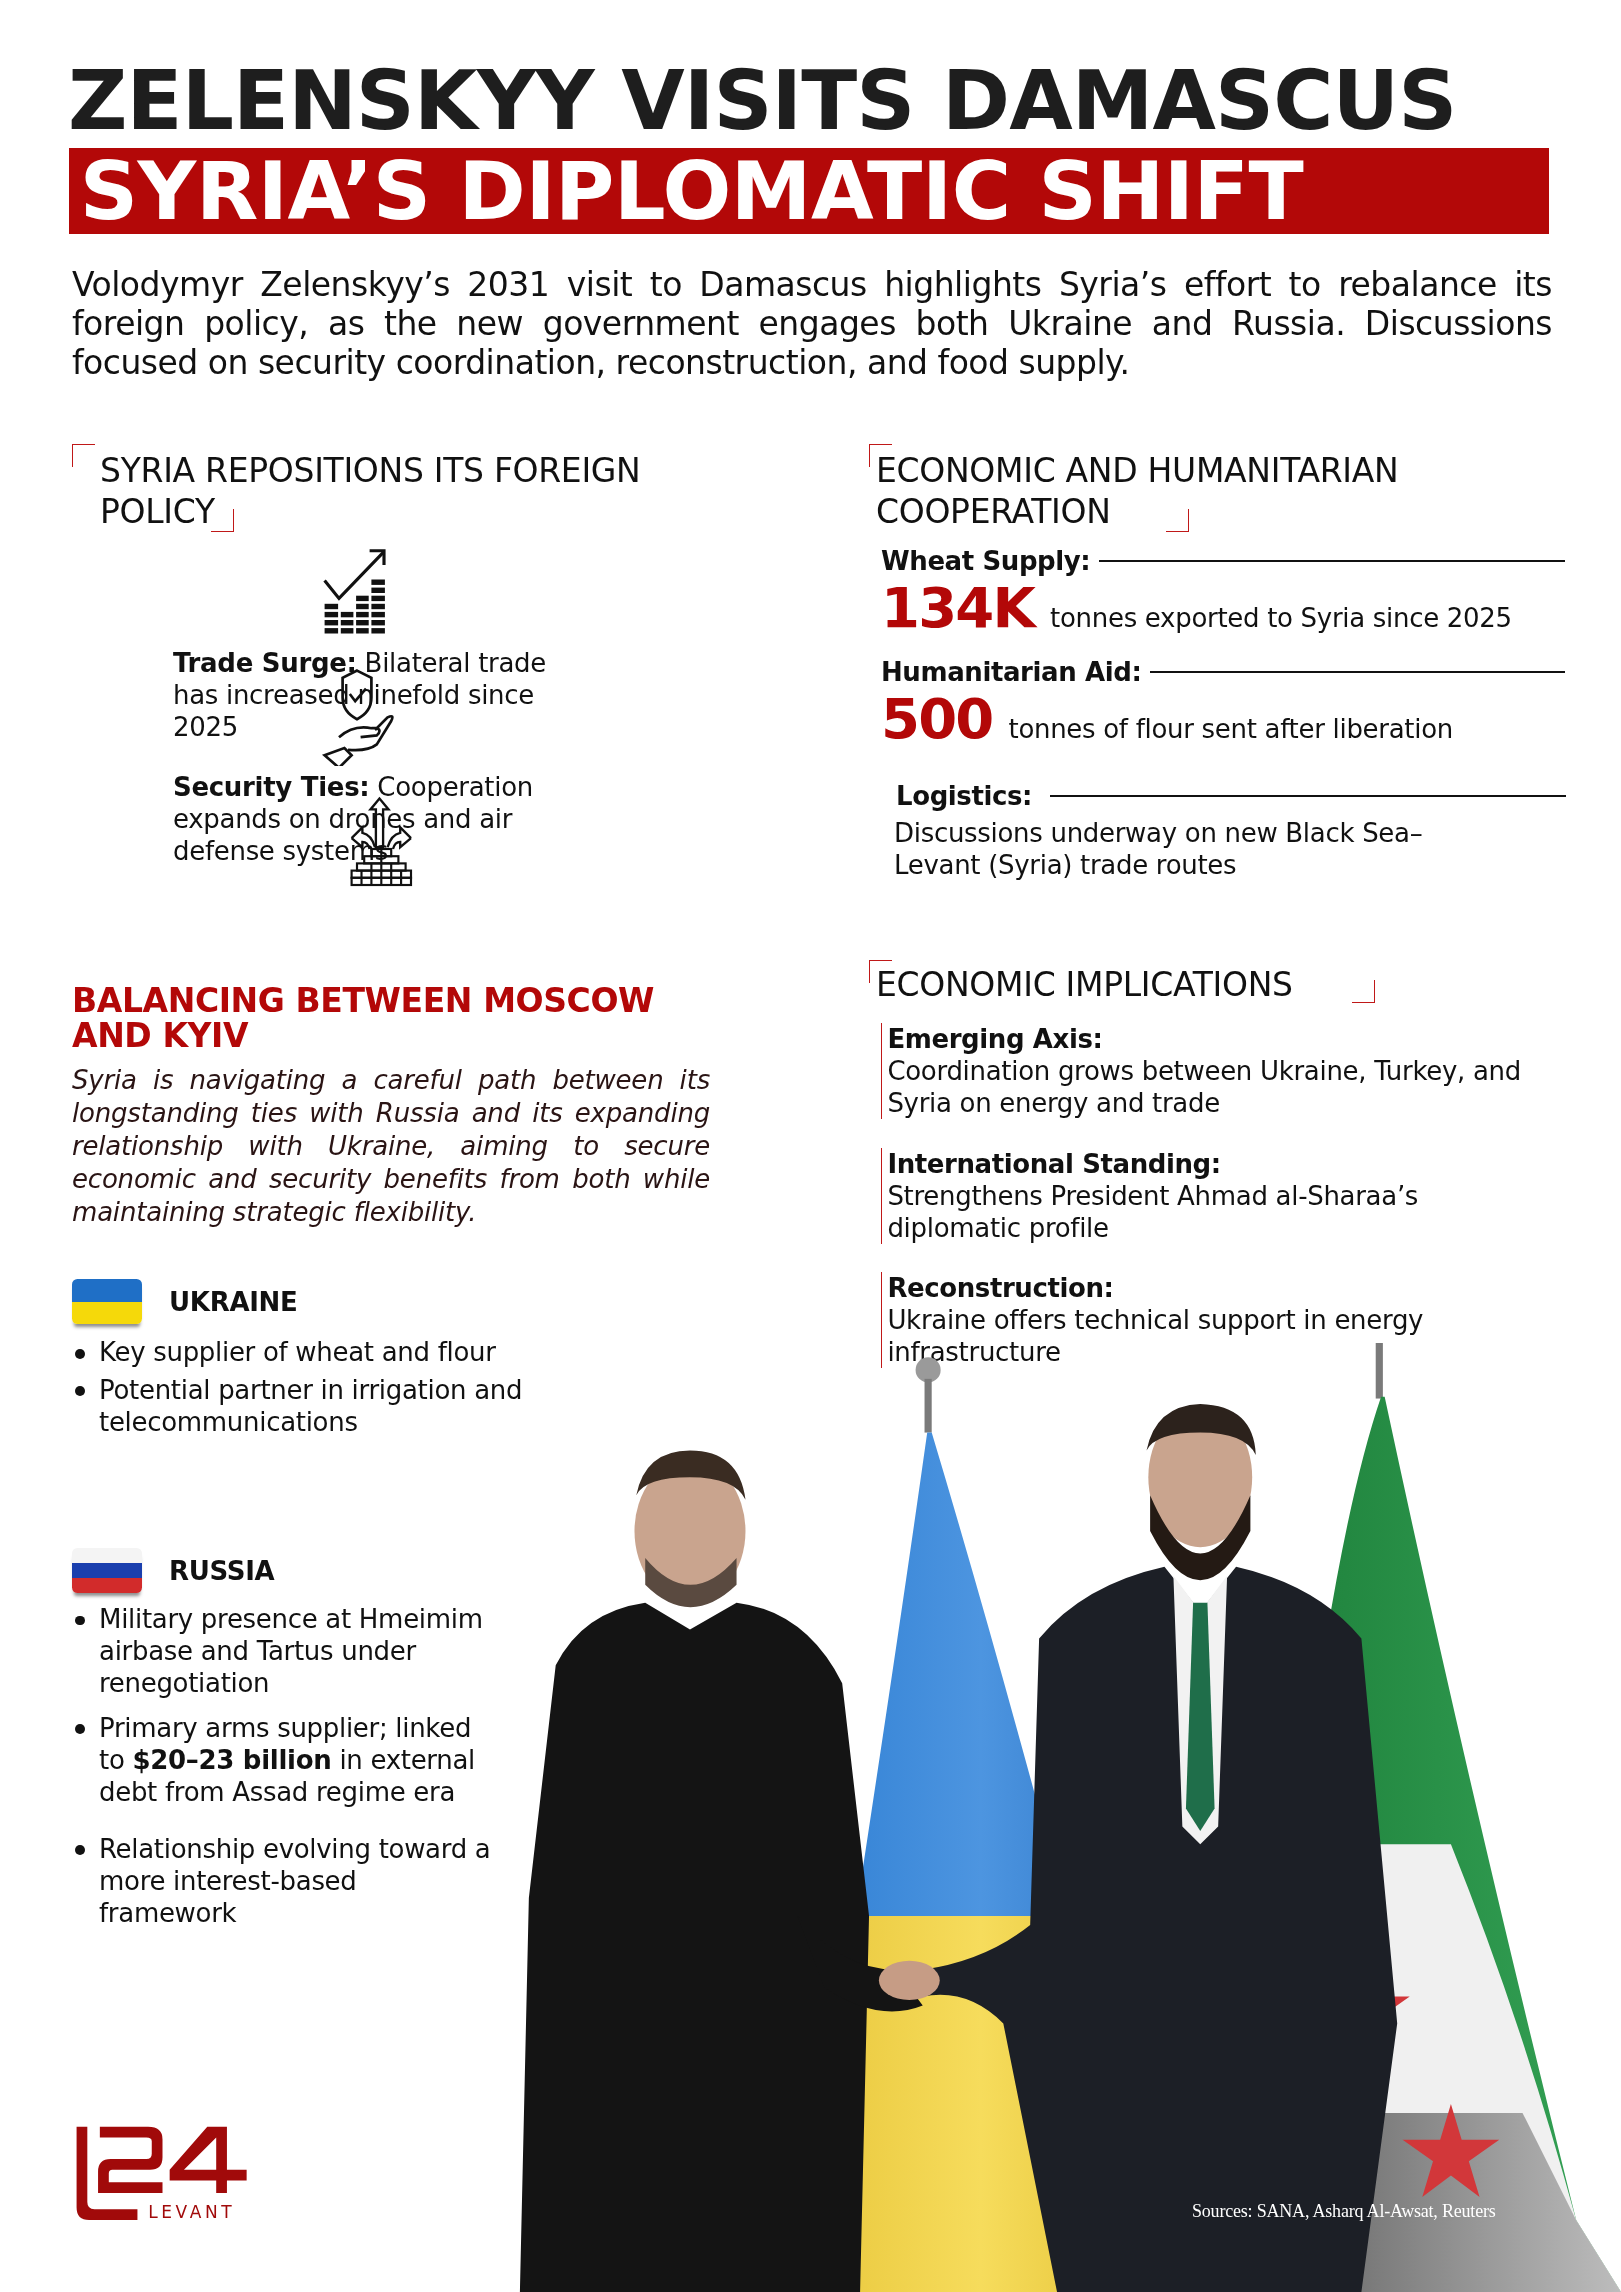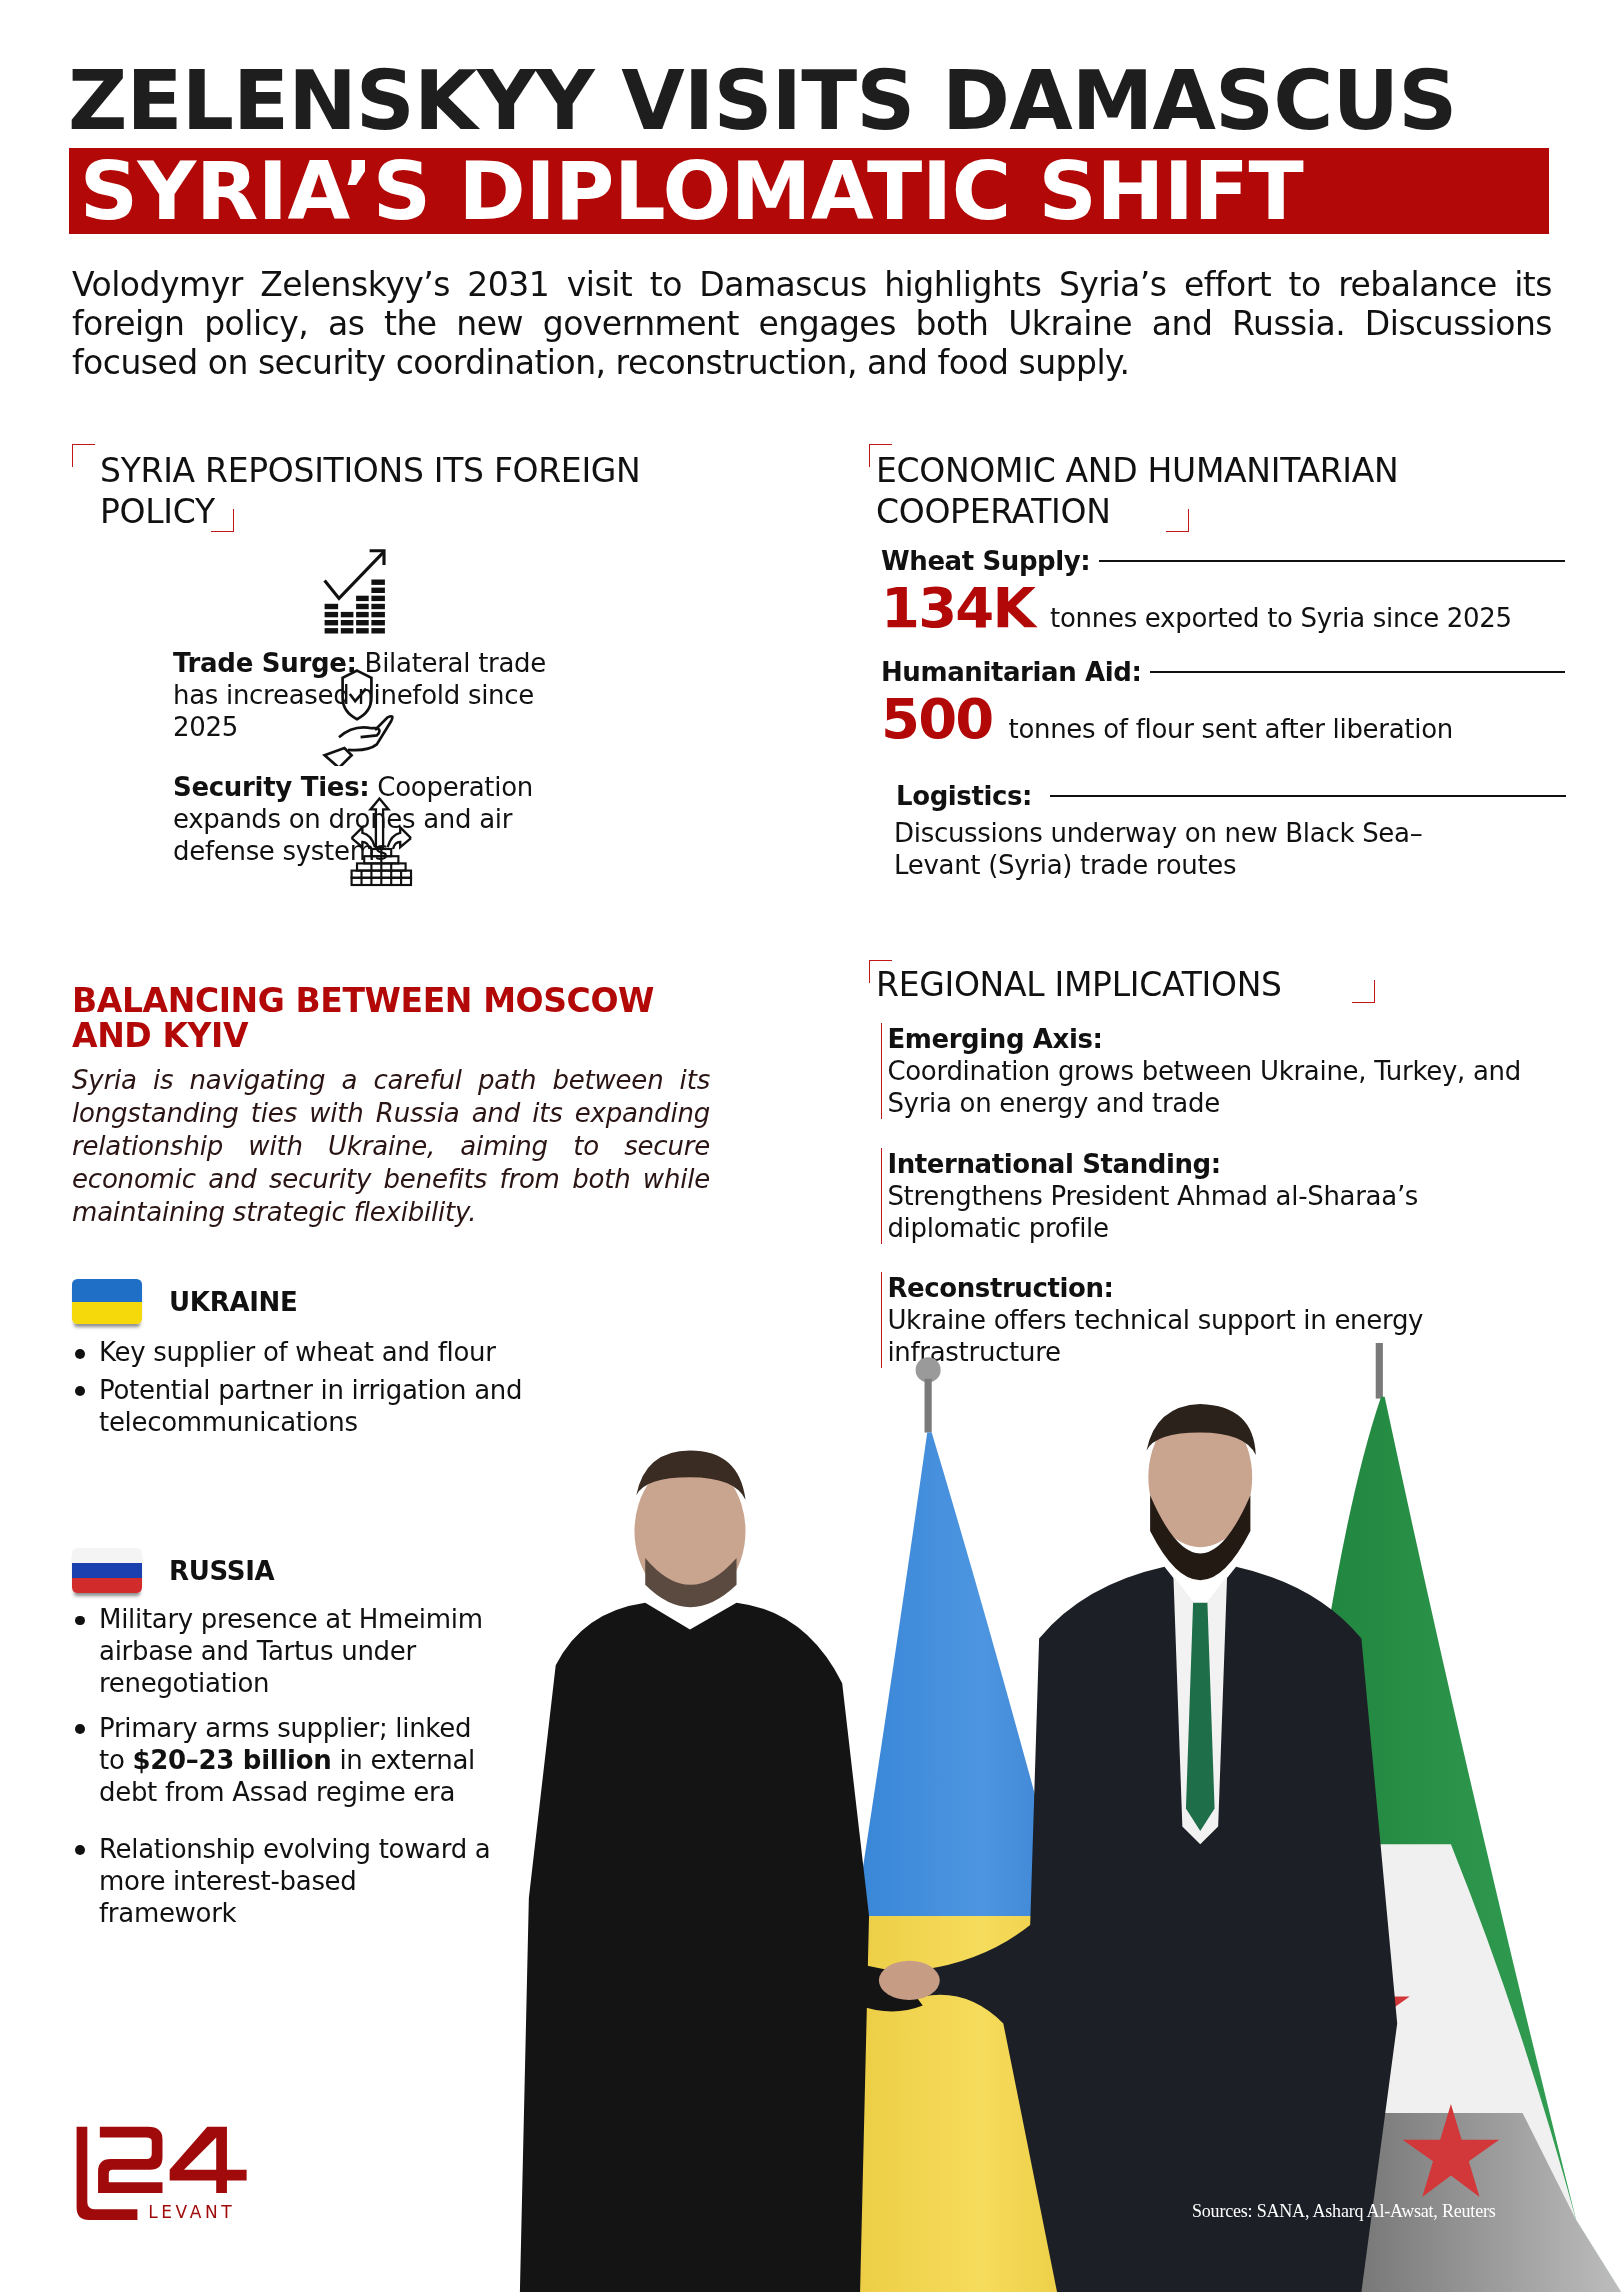--- a/index.html
+++ b/index.html
@@ -217,21 +217,21 @@
   </div>
   <ul class="bullets" style="left:72px; top:1603px; width:484px;">
     <li style="width:466px;"><span>Military presence at Hmeimim airbase and Tartus under renegotiation</span></li>
     <li style="margin-top:12.5px; width:421px;"><span>Primary arms supplier; linked to </span><b>$20–23 billion</b><span> in external debt from Assad regime era</span></li>
     <li style="margin-top:25px; width:421px;"><span>Relationship evolving toward a more interest-based framework</span></li>
   </ul>
 </div>
 
 <div>
   <div class="bracket-tl" style="left:869px; top:960px;"></div>
-  <div class="sec-head" style="left:876px; top:964px;">REGIONAL IMPLICATIONS</div>
+  <div class="sec-head" style="left:876px; top:964px;">ECONOMIC IMPLICATIONS</div>
   <div class="bracket-br" style="left:1352px; top:980px;"></div>
 
   <div class="reg-item" style="top:1023px;">
     <div class="lbl">Emerging Axis:</div>
     <div class="txt" style="width:663px;">Coordination grows between Ukraine, Turkey, and Syria on energy and trade</div>
   </div>
   <div class="reg-item" style="top:1148px;">
     <div class="lbl">International Standing:</div>
     <div class="txt" style="width:627px;">Strengthens President Ahmad al-Sharaa’s diplomatic profile</div>
   </div>

